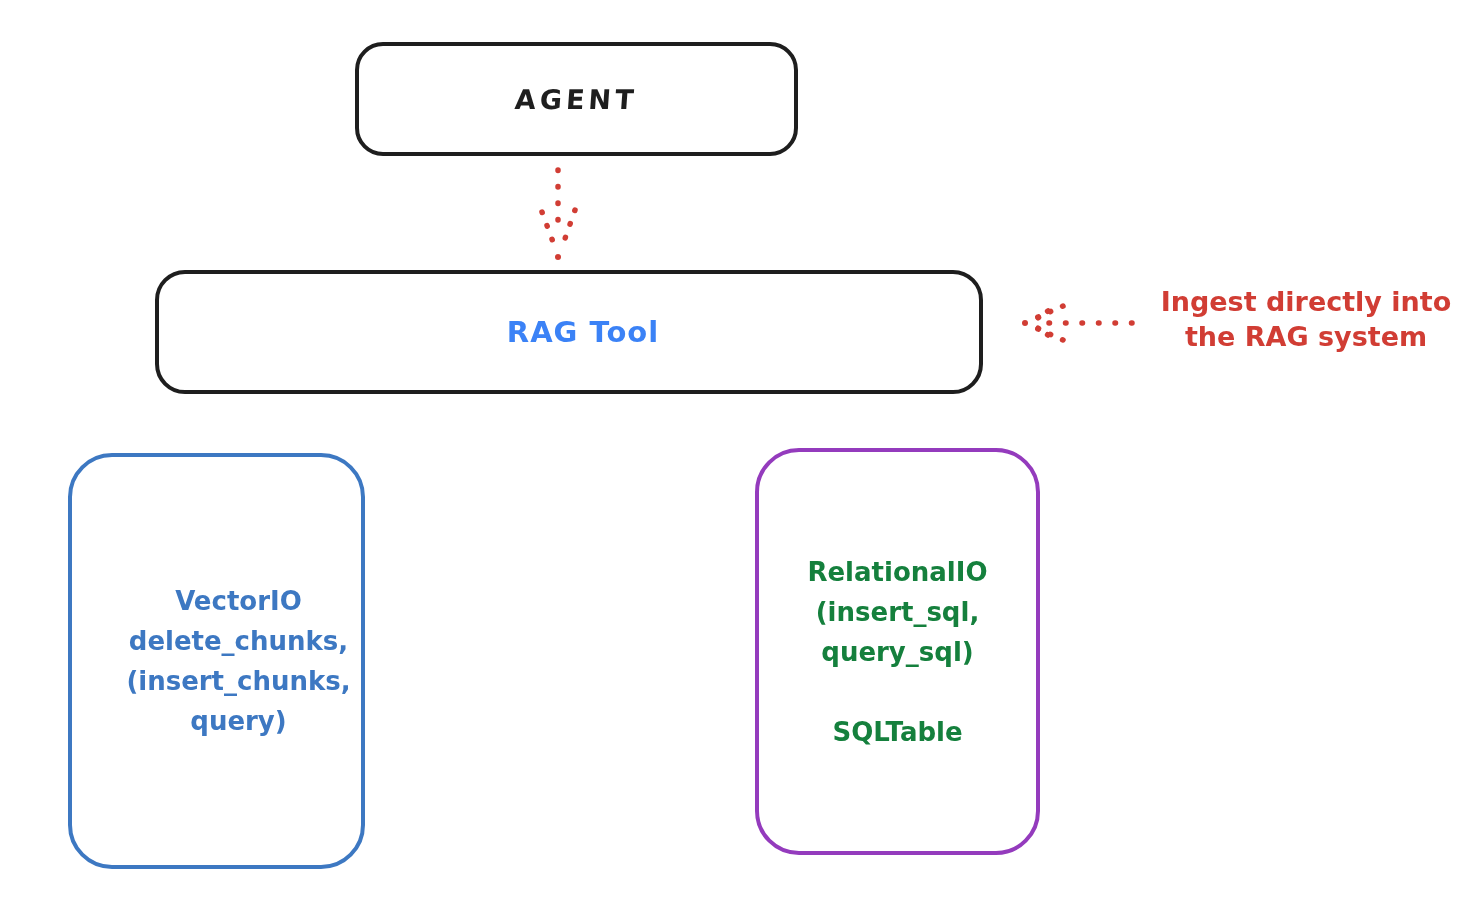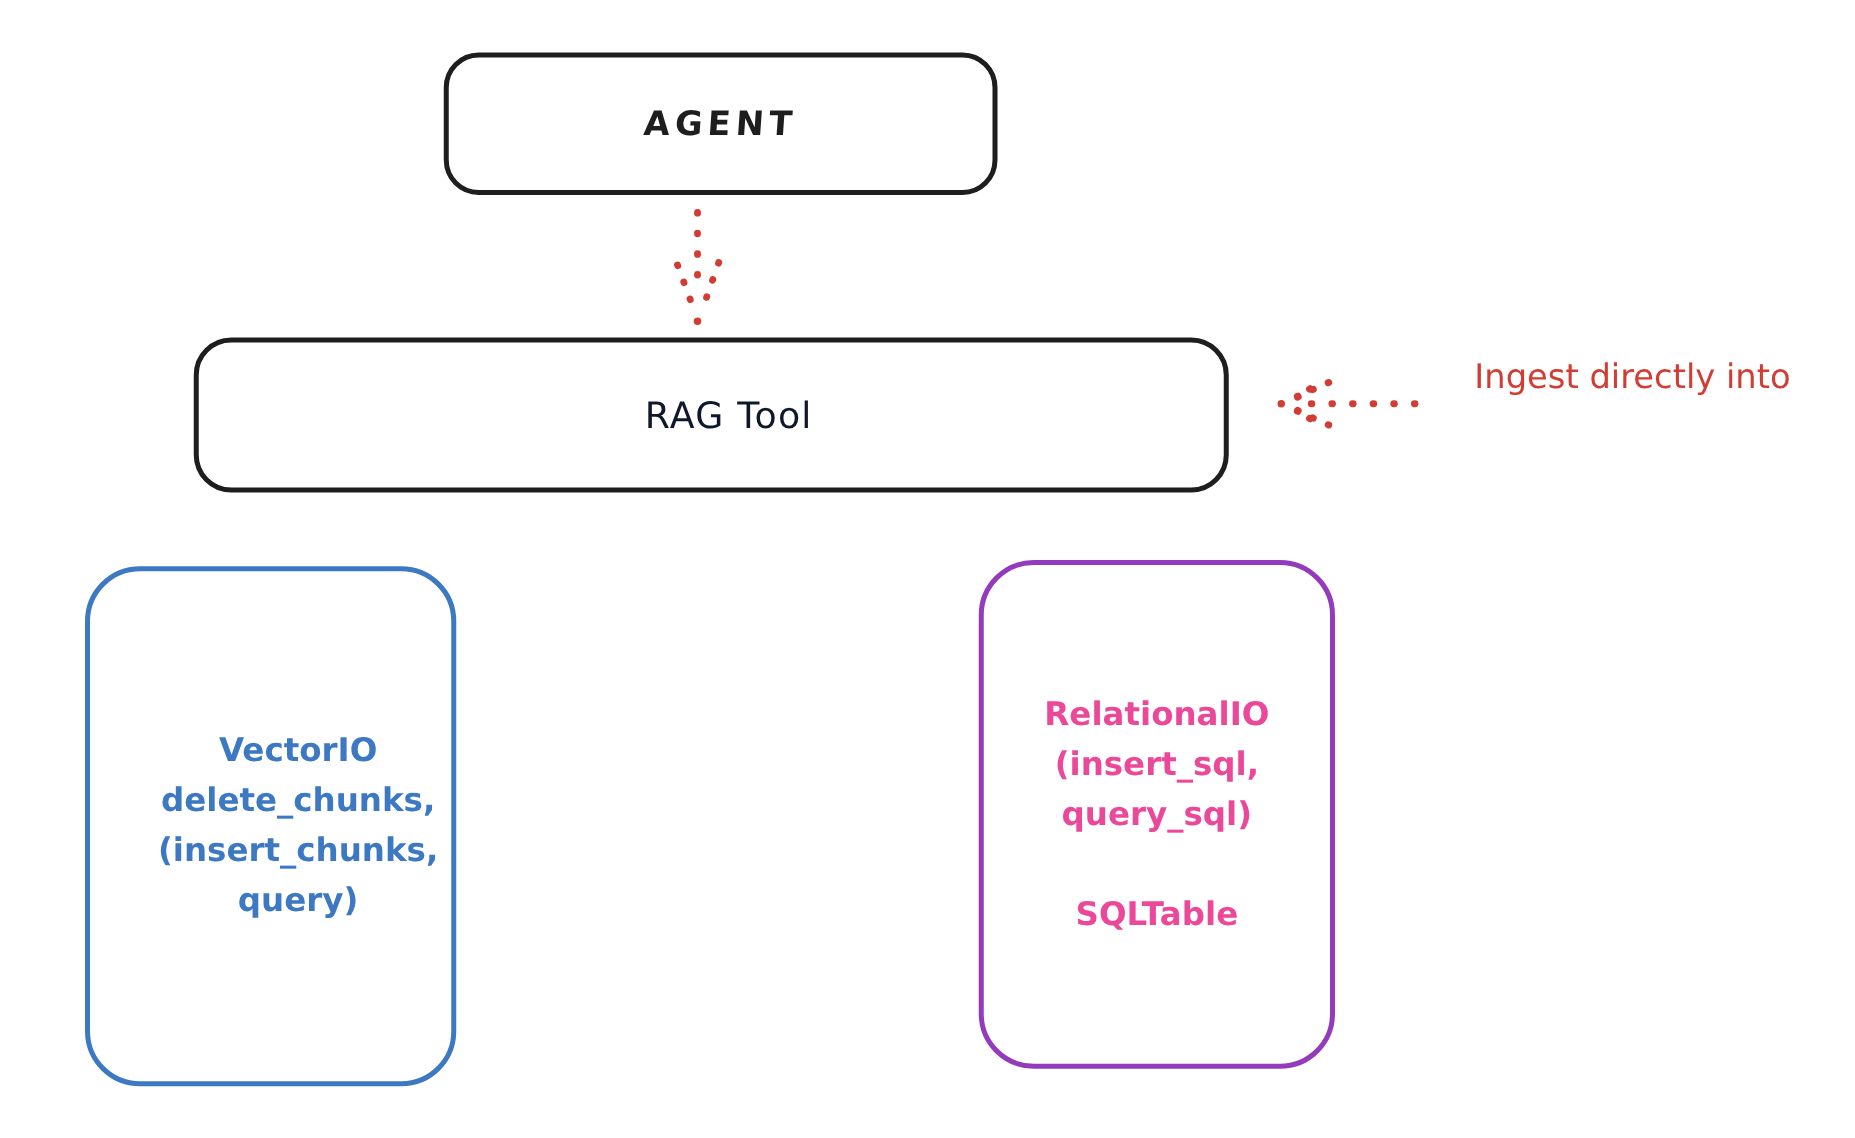--- a/index.html
+++ b/index.html
@@ -40,23 +40,23 @@
     color: #1e1e1e;
     transform: skewX(-4deg);
   }
   #rag-box {
     left: 155px; top: 270px;
     width: 828px; height: 124px;
     border-radius: 30px;
   }
   #rag-box .label {
     font-size: 29px;
-    font-weight: 400;
+    font-weight: 700;
     letter-spacing: 1px;
-    color: #0f172a;
+    color: #3b82f6;
     margin-left: 28px;
   }
   .storage-box {
     position: absolute;
     background: #ffffff;
     border-width: 4px;
     border-style: solid;
     border-radius: 44px;
     box-sizing: border-box;
     display: flex;
@@ -70,28 +70,28 @@
     text-align: center;
     font-size: 26px;
     font-weight: 600;
     line-height: 40px;
   }
   .storage-box .index-label {
     margin-top: 40px;
   }
   #vector-box   { left: 68px;  top: 453px; width: 297px; height: 416px; border-color: #3d78c2; color: #3d78c2; padding-left: 44px; }
   #keyvalue-box { left: 427px; top: 452px; width: 283px; height: 403px; border-color: #4a9d51; color: #4a9d51; }
-  #relational-box { left: 783px; top: 448px; width: 285px; height: 407px; border-color: #943bbd; color: #ec4899; }
+  #relational-box { left: 755px; top: 448px; width: 285px; height: 407px; border-color: #943bbd; color: #15803d; }
   #annotation {
     position: absolute;
     left: 1140px; top: 284px;
     width: 332px;
     text-align: center;
     font-size: 27px;
-    font-weight: 400;
+    font-weight: 700;
     line-height: 35px;
     color: #d13d34;
   }
   #arrow-layer {
     position: absolute;
     left: 0; top: 0;
     width: 1484px; height: 910px;
     pointer-events: none;
   }
 </style>
@@ -122,20 +122,21 @@
       <line x1="1063" y1="306" x2="1029" y2="321" stroke-dasharray="0.5 13"></line>
       <line x1="1063" y1="340" x2="1029" y2="325" stroke-dasharray="0.5 13"></line>
       <line x1="1048" y1="311" x2="1032" y2="322" stroke-dasharray="0.5 11"></line>
       <line x1="1048" y1="335" x2="1032" y2="324" stroke-dasharray="0.5 11"></line>
       <circle cx="1025" cy="323" r="3" fill="#d13d34" stroke="none"></circle>
     </g>
   </svg>
 
   <div id="annotation" class="hand">
     <div>Ingest directly into</div>
+    <div>the RAG system</div>
   </div>
 
   <div id="vector-box" class="storage-box">
     <div class="box-text">
       <span>VectorIO</span>
       <span>delete_chunks,</span>
       <span>(insert_chunks,</span>
       <span>query)</span>
     </div>
   </div>

